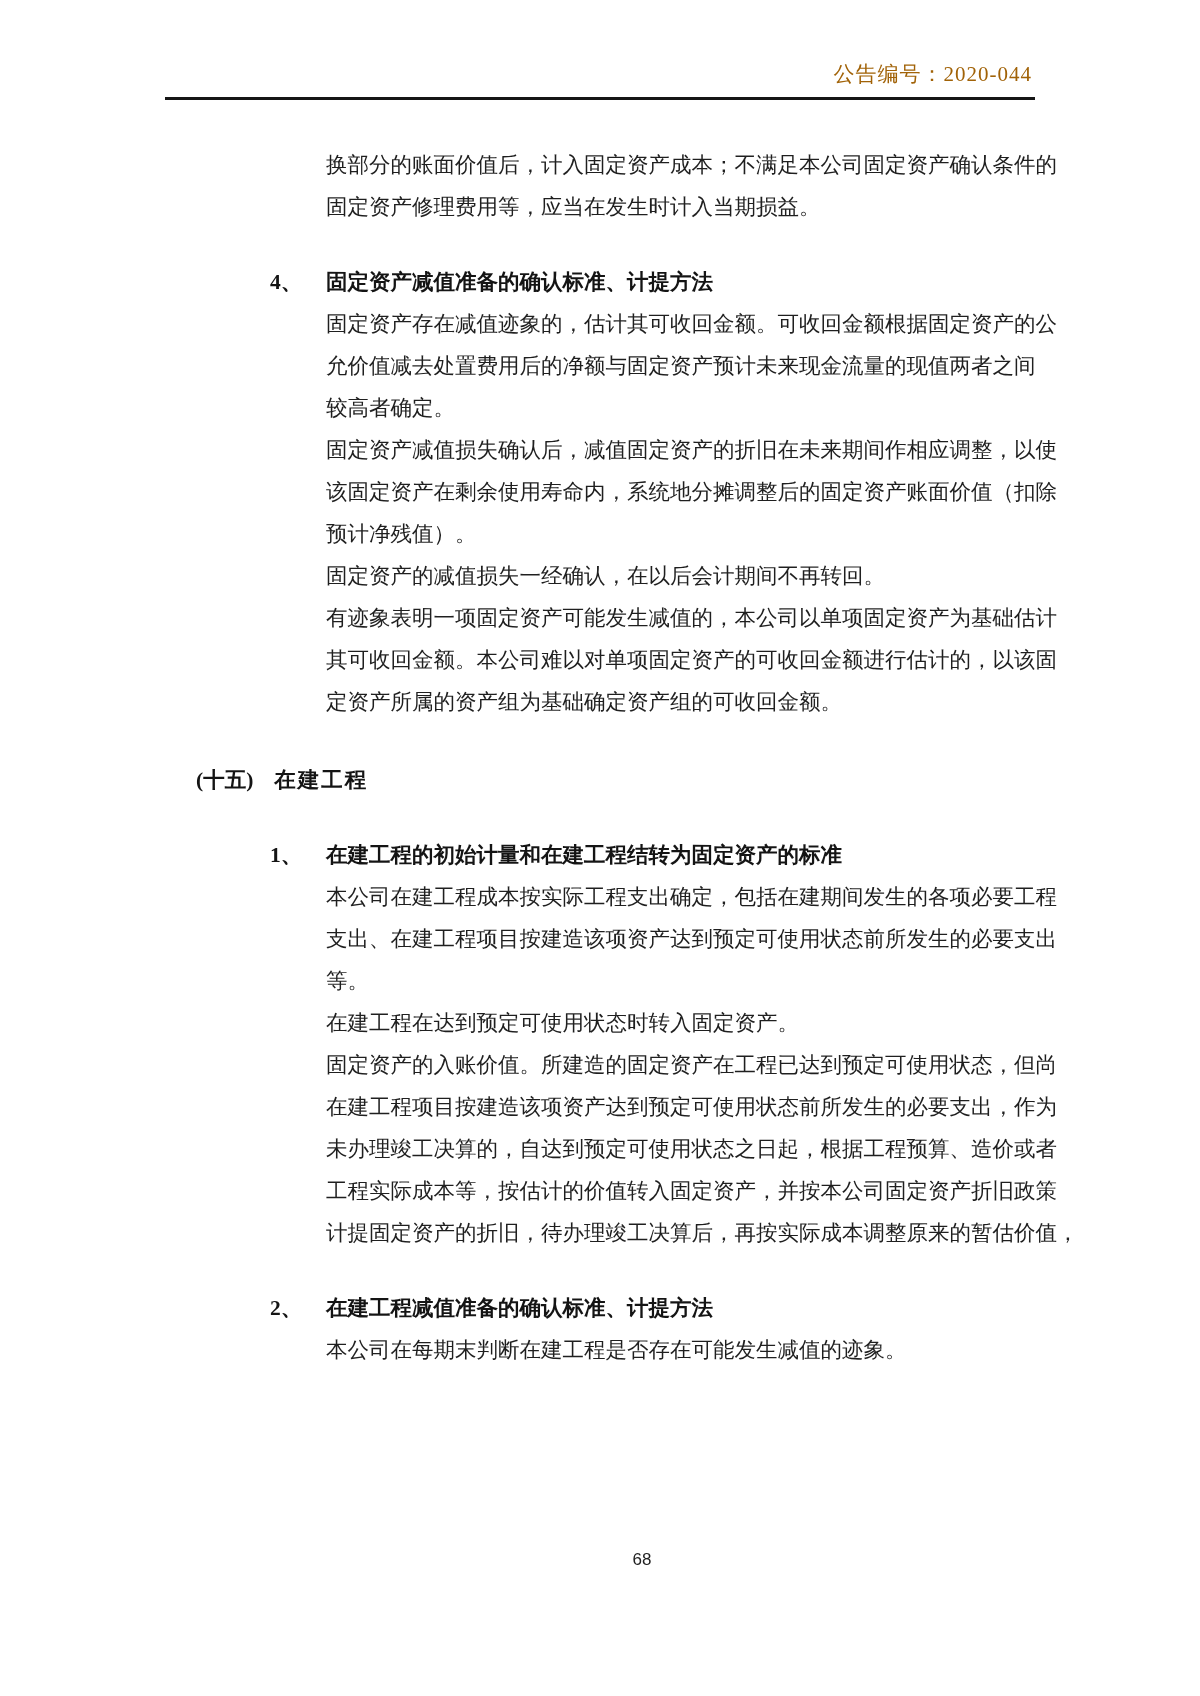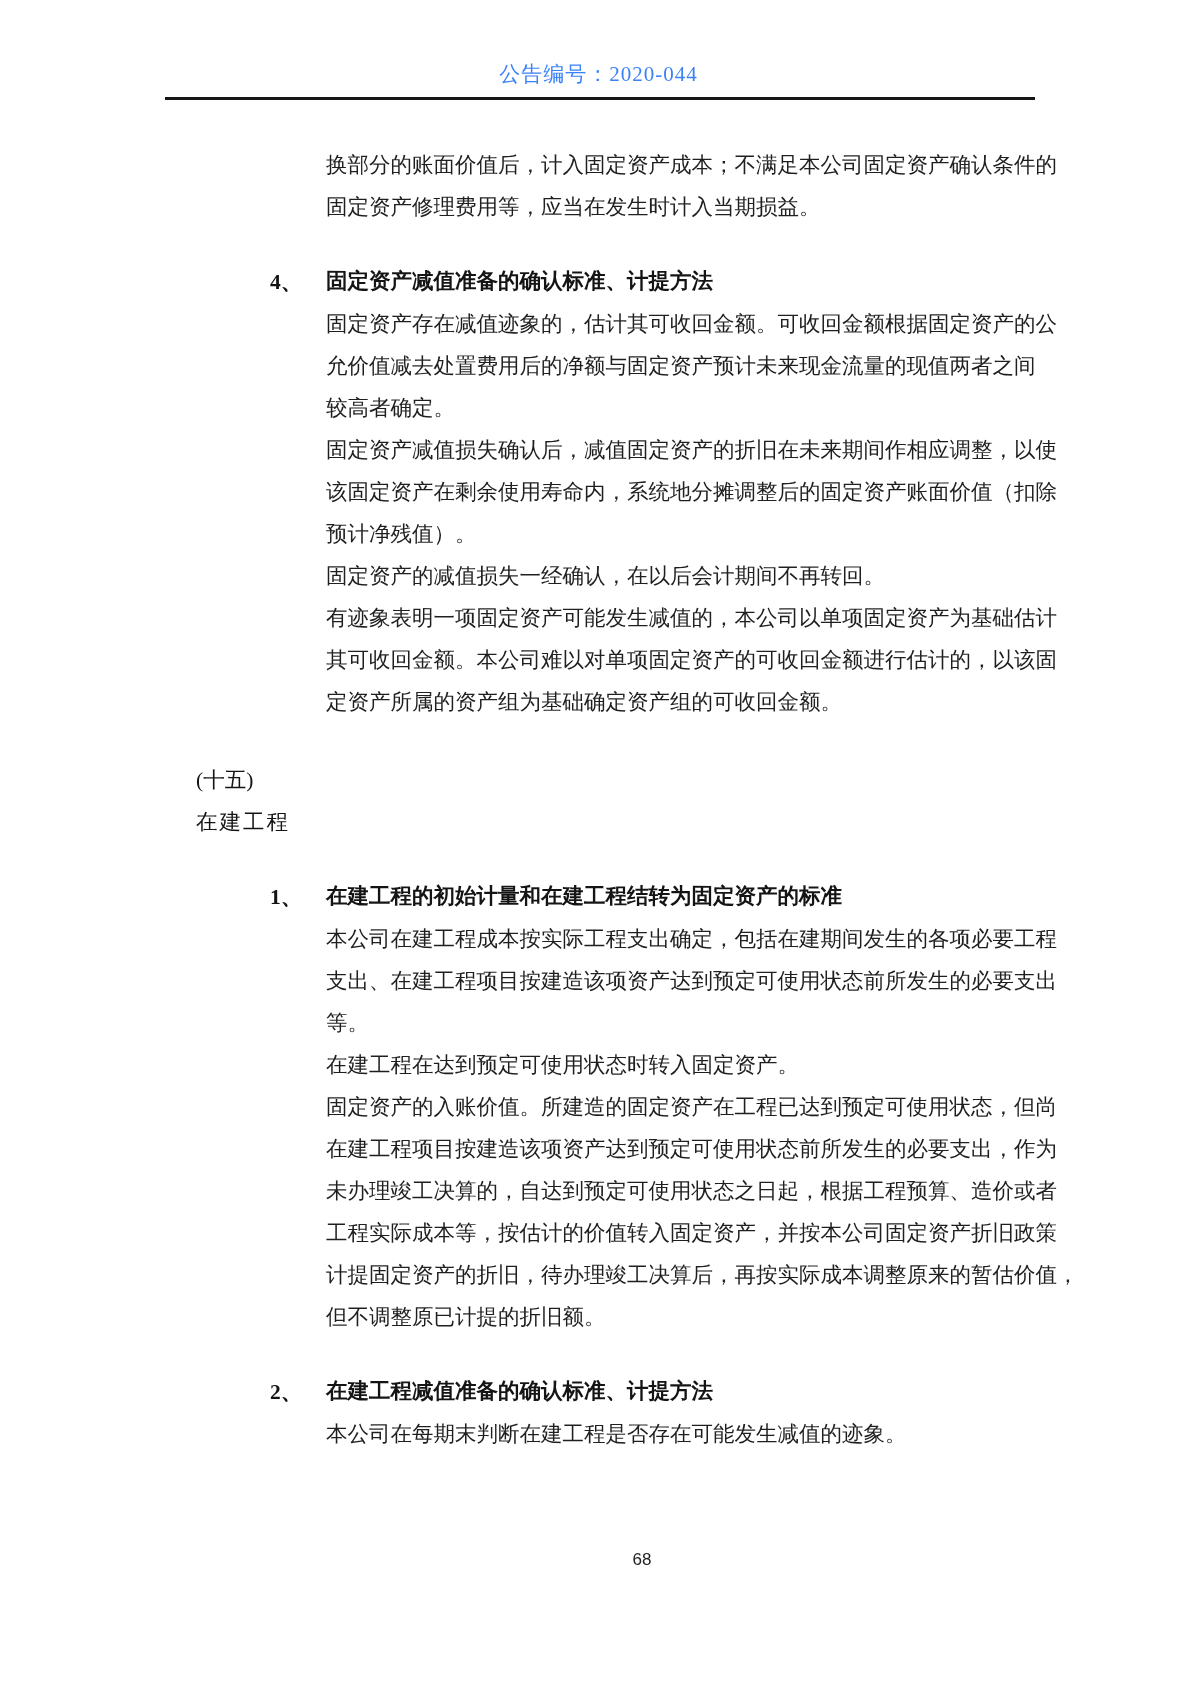--- a/index.html
+++ b/index.html
@@ -10,24 +10,24 @@
     background:#ffffff;
     font-family:"Liberation Serif","DejaVu Serif",serif;
     color:#1f1f1f;
     overflow:hidden;
   }
   .page-header {
     position:absolute;
     top:60px;
     left:165px;
     right:168px;
-    text-align:center;
+    text-align:right;
     font-size:21px;
     letter-spacing:1px;
-    color:#3b82f6;
+    color:#a16207;
   }
   .header-rule {
     position:absolute;
     top:97px;
     left:165px;
     right:165px;
     height:0;
     border-top:3px solid #161616;
   }
   .content {
@@ -44,27 +44,26 @@
     display:flex;
     font-weight:bold;
     margin-top:33px;
     color:#141414;
   }
   .numbered-heading .hnum {
     margin-left:74px;
     width:56px;
     flex:0 0 auto;
   }
-  .numbered-heading .htxt { white-space:nowrap;font-family:Liberation Mono, monospace; }
+  .numbered-heading .htxt { white-space:nowrap; }
   .section-heading {
     display:flex;
-    font-weight:normal;
+    font-weight:bold;
     margin-top:36px;
     color:#141414;
-    flex-direction:column;
   }
   .section-heading .snum { margin-right:21px; flex:0 0 auto; }
   .section-heading .stxt { white-space:nowrap; letter-spacing:2px; }
   .page-footer {
     position:absolute;
     top:1550px;
     left:0;
     width:100%;
     text-align:center;
     font-size:17px;
@@ -126,21 +125,20 @@
       </div>
       <div class="paragraph">
         <div class="line">在建工程在达到预定可使用状态时转入固定资产。</div>
       </div>
       <div class="paragraph">
         <div class="line">固定资产的入账价值。所建造的固定资产在工程已达到预定可使用状态，但尚</div>
         <div class="line">在建工程项目按建造该项资产达到预定可使用状态前所发生的必要支出，作为</div>
         <div class="line">未办理竣工决算的，自达到预定可使用状态之日起，根据工程预算、造价或者</div>
         <div class="line">工程实际成本等，按估计的价值转入固定资产，并按本公司固定资产折旧政策</div>
         <div class="line">计提固定资产的折旧，待办理竣工决算后，再按实际成本调整原来的暂估价值，</div>
-        <div class="line">但不调整原已计提的折旧额。</div>
       </div>
       <div class="numbered-heading">
         <span class="hnum">2、</span>
         <span class="htxt">在建工程减值准备的确认标准、计提方法</span>
       </div>
       <div class="paragraph">
         <div class="line">本公司在每期末判断在建工程是否存在可能发生减值的迹象。</div>
       </div>
     </main>
 

